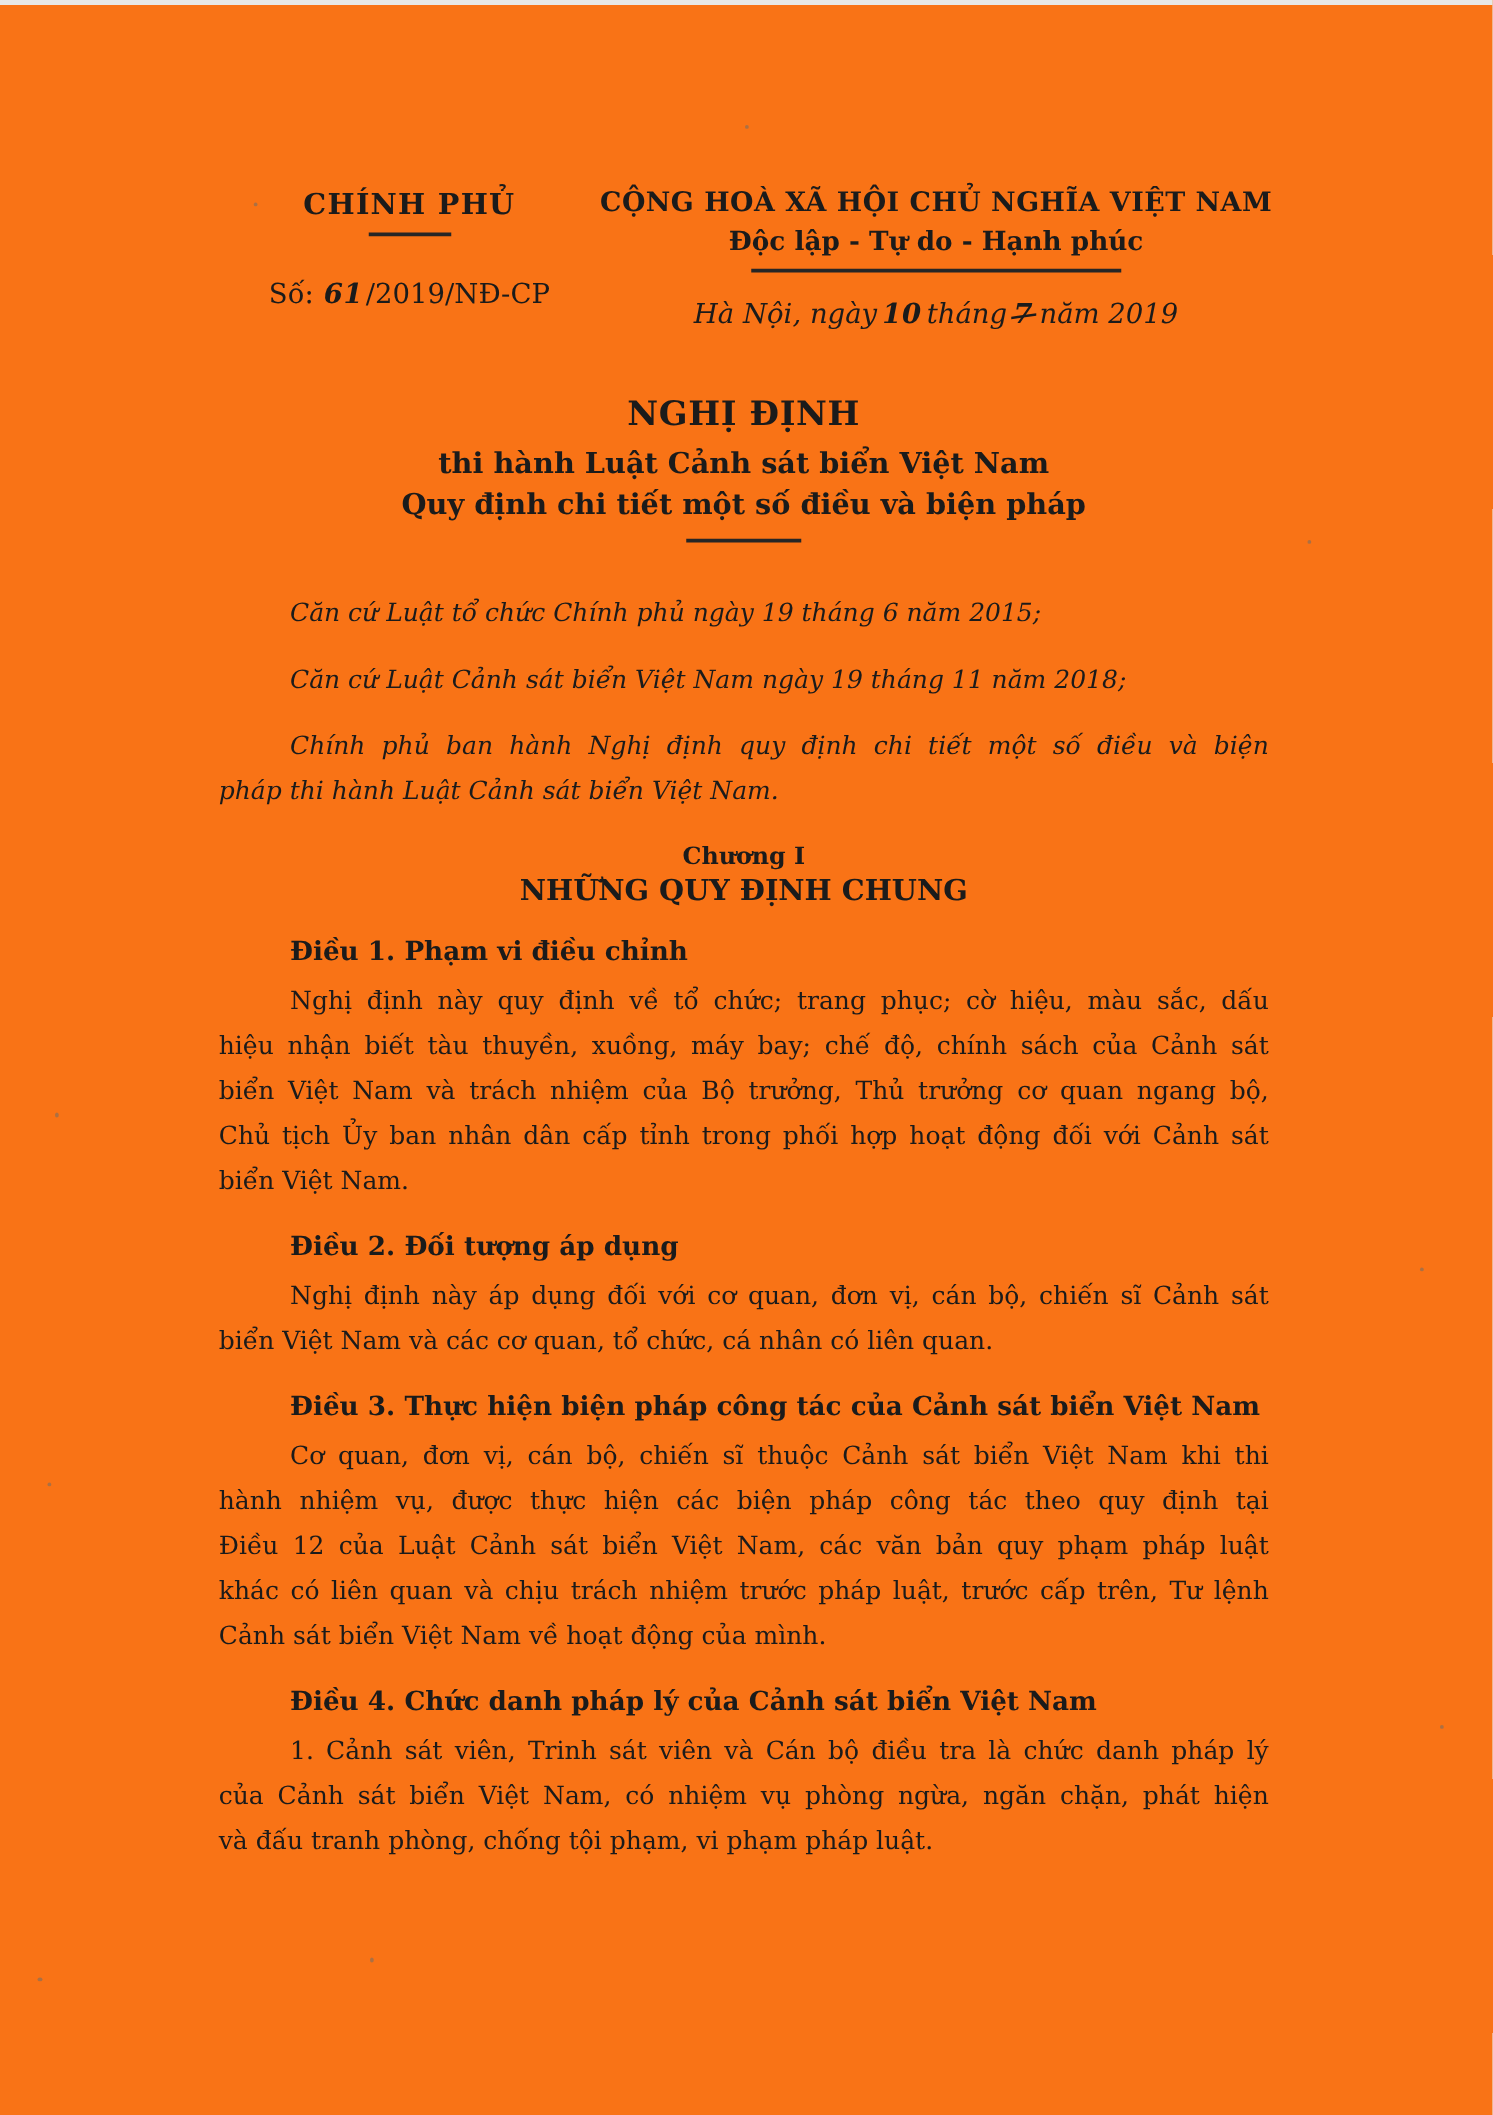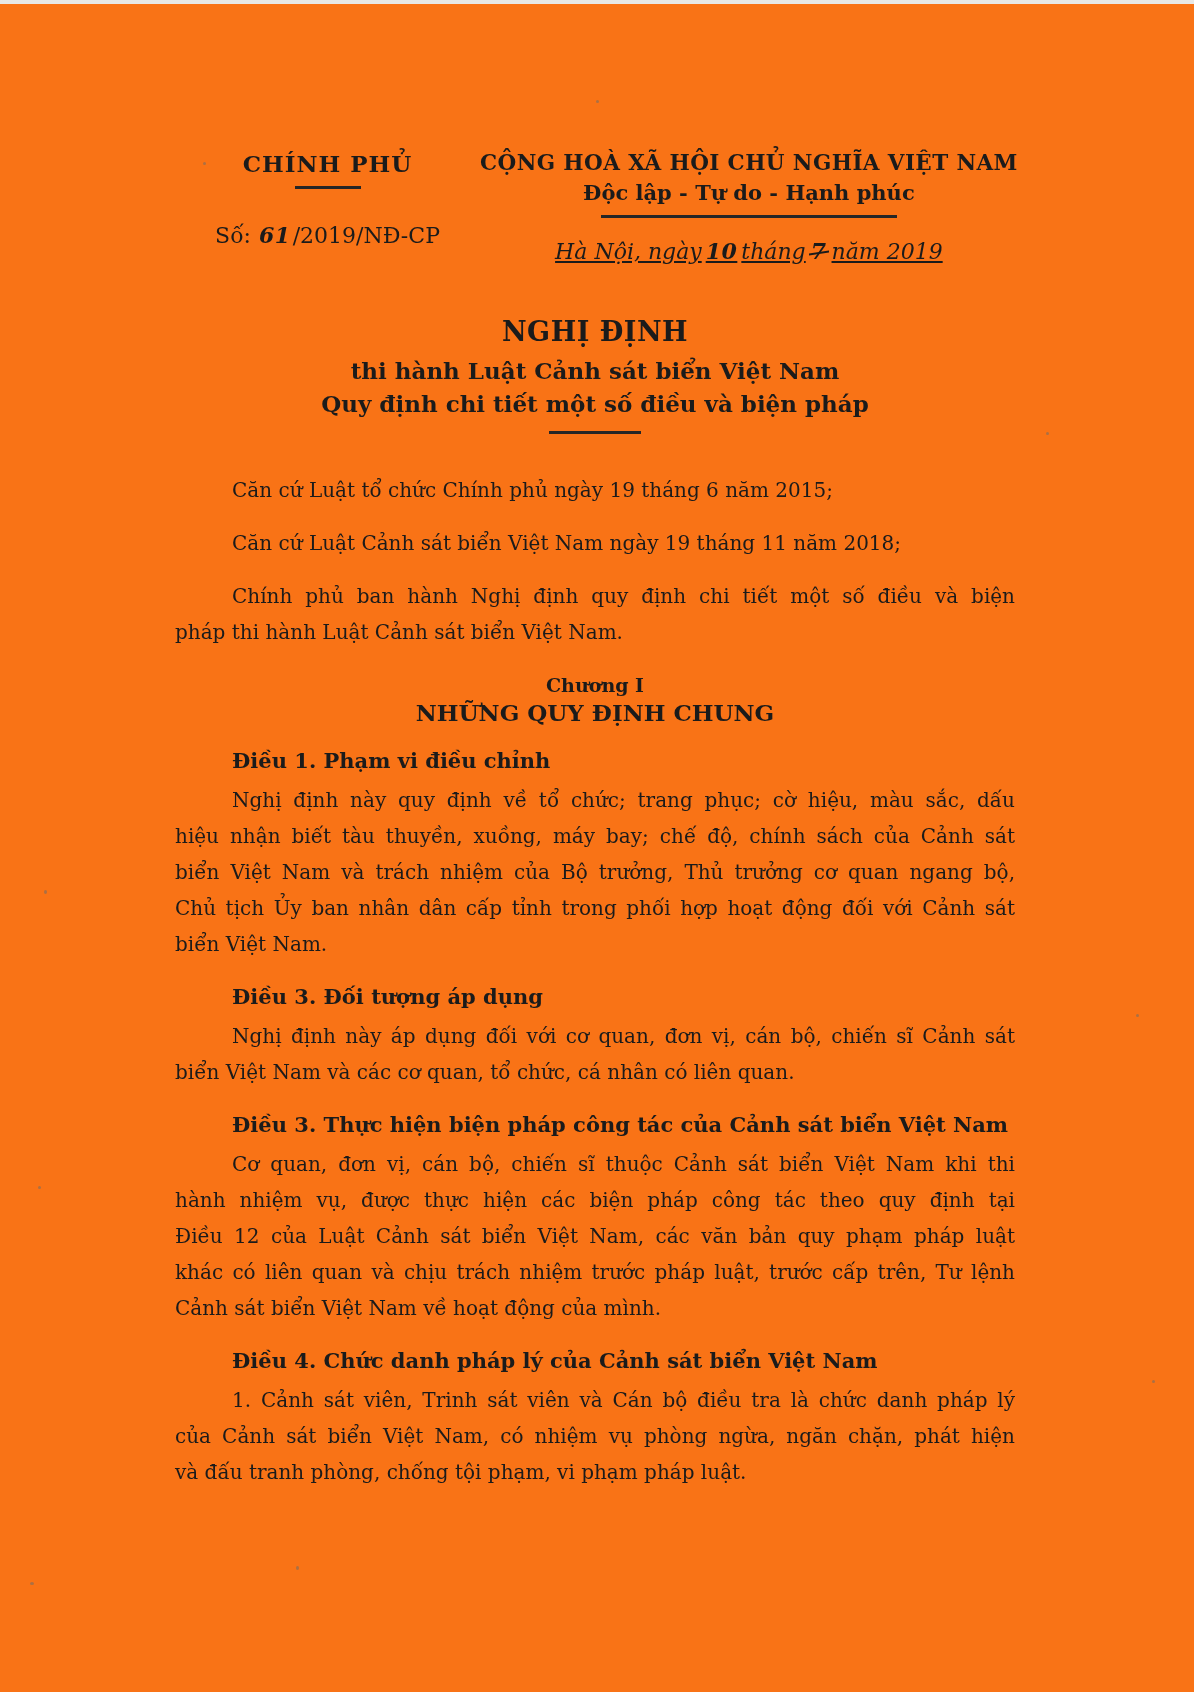--- a/index.html
+++ b/index.html
@@ -18,42 +18,42 @@
   
   .hdr { display:flex; align-items:flex-start; }
   .hdr-left { width:305px; text-align:center; flex:0 0 auto; }
   .org { font-weight:bold; font-size:23px; letter-spacing:1px; white-space:nowrap; }
   .rule-sm { width:66px; border:0; border-top:3px solid #262626; margin:9px auto 0; }
   .doc-no { margin-top:33px; font-size:22px; white-space:nowrap; }
   .hdr-right { flex:1 1 auto; text-align:center; }
   .motto1 { font-weight:bold; font-size:21.5px; letter-spacing:0.4px; white-space:nowrap; }
   .motto2 { font-weight:bold; font-size:21px; margin-top:5px; white-space:nowrap; }
   .rule-md { width:296px; border:0; border-top:3px solid #262626; margin:10px auto 0; }
-  .dateline { margin-top:20px; font-style:italic; font-size:22px; white-space:nowrap;text-decoration:underline; }
+  .dateline { margin-top:20px; font-style:italic; font-size:22px; white-space:nowrap; }
   .hw { font-style:italic; font-weight:bold; letter-spacing:0.5px; }
   .doc-no .hw { margin:0 2px 0 8px; }
   .crossed { position:relative; display:inline-block; padding:0 1px; }
   .crossed::after {
     content:""; position:absolute; left:-1px; right:-1px; top:52%; height:2px;
     background:#1b1b1b; transform:skewY(-8deg);
   }
   .dl-sep { display:inline-block; width:4px; }
 
   
   .title-block { text-align:center; margin-top:52px; }
   .title-kind { font-weight:bold; font-size:27px; letter-spacing:0.5px; }
   .title-sub { font-weight:bold; font-size:23px; line-height:33px; margin-top:7px; }
   .rule-title { width:92px; border:0; border-top:3px solid #262626; margin:11px auto 0; }
 
   
   .para { font-size:20px; line-height:36px; }
   .line { text-align:justify; text-align-last:justify; }
   .line.last { text-align-last:left; }
   .para .line:first-child { text-indent:57px; }
-  .preamble { margin-top:38px; }
+  .preamble { margin-top:38px; font-style:italic; }
   .preamble .para { margin-top:17px; }
   .preamble .para:first-child { margin-top:0; }
 
   .chapter { text-align:center; font-weight:bold; margin-top:24px; }
   .chapter-no { font-size:19px; }
   .chapter-name { font-size:23px; margin-top:3px; }
 
   .article-h { font-weight:bold; font-size:21px; margin-top:13px; padding-top:9px; text-indent:57px; }
   .article-body { margin-top:9px; }
 
@@ -112,21 +112,21 @@
       <div class="para article-body">
           <div class="line">Nghị định này quy định về tổ chức; trang phục; cờ hiệu, màu sắc, dấu</div>
           <div class="line">hiệu nhận biết tàu thuyền, xuồng, máy bay; chế độ, chính sách của Cảnh sát</div>
           <div class="line">biển Việt Nam và trách nhiệm của Bộ trưởng, Thủ trưởng cơ quan ngang bộ,</div>
           <div class="line">Chủ tịch Ủy ban nhân dân cấp tỉnh trong phối hợp hoạt động đối với Cảnh sát</div>
           <div class="line last">biển Việt Nam.</div>
         </div>
     </div>
 
     <div>
-      <div class="article-h">Điều 3. Đối tượng áp dụng</div>
+      <div class="article-h">Điều 2. Đối tượng áp dụng</div>
       <div class="para article-body">
           <div class="line">Nghị định này áp dụng đối với cơ quan, đơn vị, cán bộ, chiến sĩ Cảnh sát</div>
           <div class="line last">biển Việt Nam và các cơ quan, tổ chức, cá nhân có liên quan.</div>
         </div>
     </div>
 
     <div>
       <div class="article-h">Điều 3. Thực hiện biện pháp công tác của Cảnh sát biển Việt Nam</div>
       <div class="para article-body">
           <div class="line">Cơ quan, đơn vị, cán bộ, chiến sĩ thuộc Cảnh sát biển Việt Nam khi thi</div>

